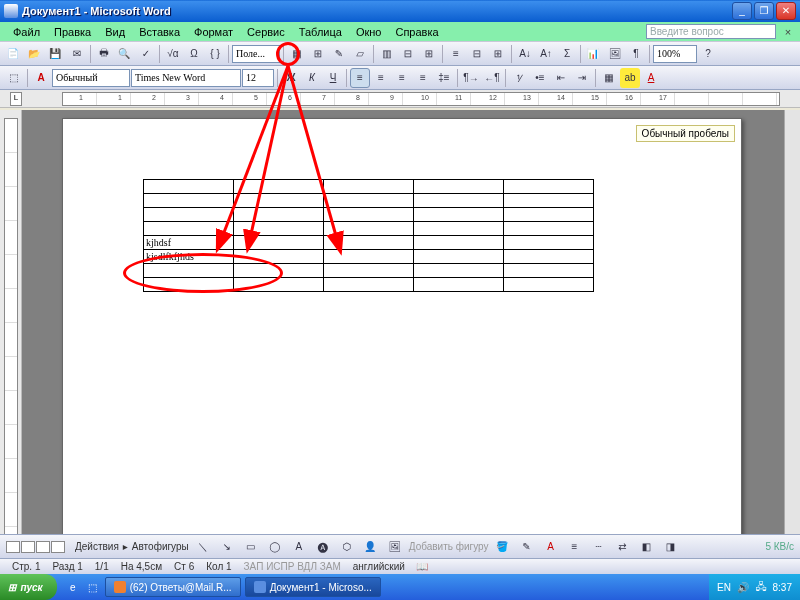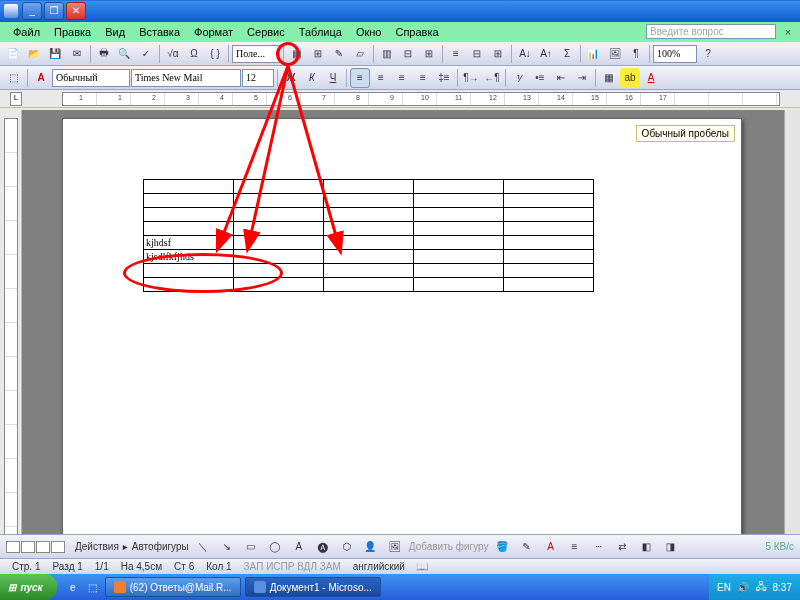--- a/index.html
+++ b/index.html
@@ -43,20 +43,21 @@
 .status-main { position:absolute; bottom:26px; left:0; right:0; height:16px; background: linear-gradient(#f4f5fa,#d2d7ea); border-top:1px solid #98a6c4; font-size:10px; display:flex; align-items:center; padding:0 6px; color:#333; }
 .status-main span { padding: 0 6px; }
 .viewbtns { display:flex; gap:1px; margin-right:6px;}
 .viewbtn { width:14px; height:12px; border:1px solid #888; background:#fff; }
 </style>
 </head>
 <body>
 
 <div class="titlebar">
   <div class="icon"></div>
+  <div class="title">Документ1 - Microsoft Word</div>
   <div class="winbtns">
     <div class="winbtn">_</div>
     <div class="winbtn">❐</div>
     <div class="winbtn close">✕</div>
   </div>
 </div>
 
 <div class="menubar">
   <span>Файл</span>
   <span>Правка</span>
@@ -110,21 +111,21 @@
   <div class="tsep"></div>
   <div class="sel" style="width:44px">100%</div>
   <div class="tbtn">?</div>
 </div>
 
 <div class="toolbar">
   <div class="tbtn">⬚</div>
   <div class="tsep"></div>
   <div class="tbtn" style="color:#c00;font-weight:bold">A</div>
   <div class="sel" style="width:78px">Обычный</div>
-  <div class="sel" style="width:110px">Times New Mail</div>
+  <div class="sel" style="width:110px">Times New Word</div>
   <div class="sel" style="width:32px">12</div>
   <div class="tsep"></div>
   <div class="tbtn">
       <b>Ж</b>
     </div>
   <div class="tbtn">
       <i>К</i>
     </div>
   <div class="tbtn">
       <u>Ч</u>

